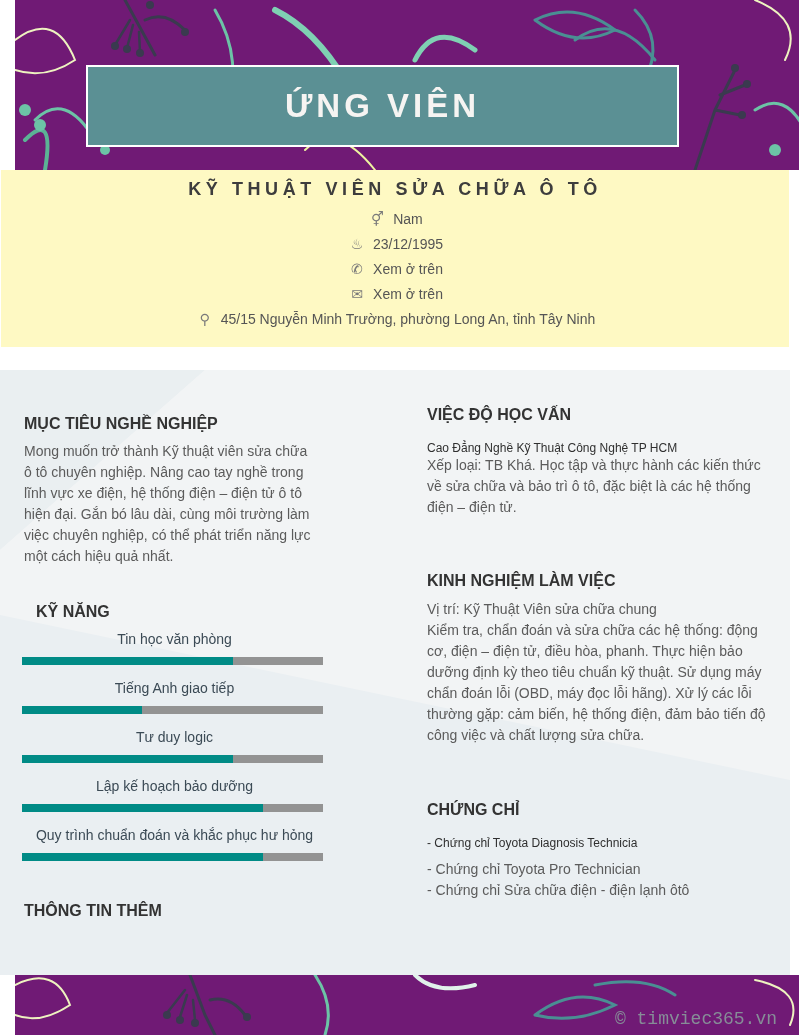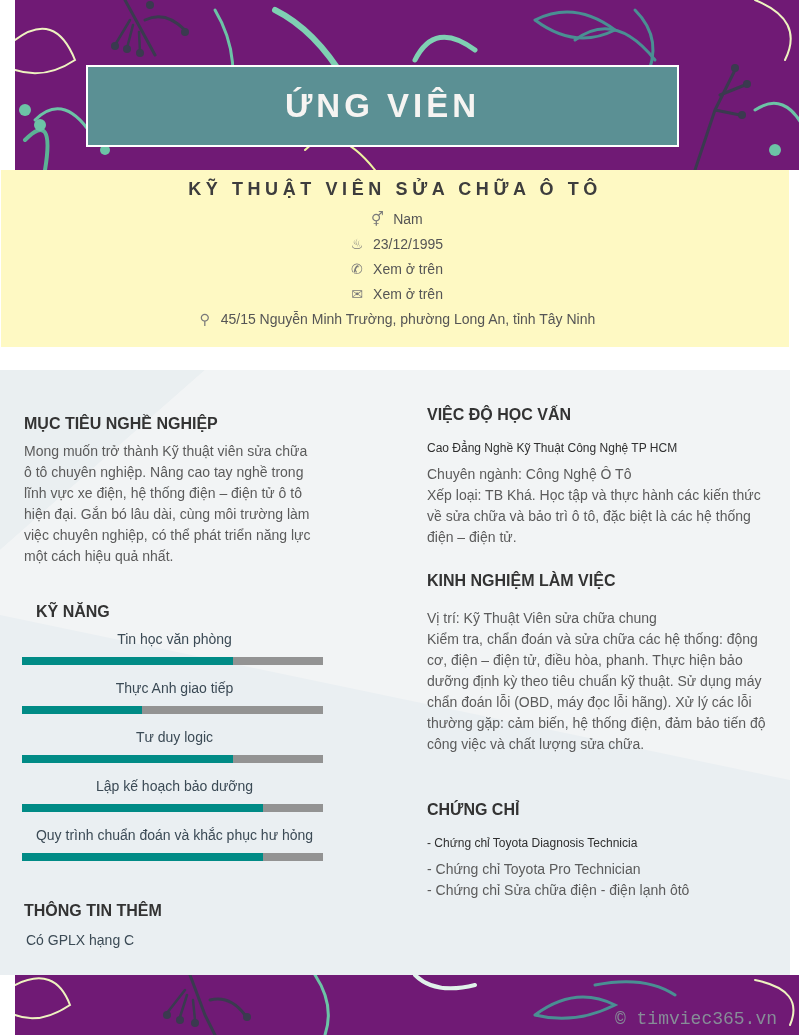--- a/index.html
+++ b/index.html
@@ -133,21 +133,21 @@
     <div style="position:absolute; left:0; top:233px; width:305px;">
       <div class="sec-h" style="margin-left:14px;">KỸ NĂNG</div>
       <div style="margin-top:10px;text-align:center;">
         <div style="height:49px;">
           <div class="skill-label">Tin học văn phòng</div>
           <div class="bar" style="margin-top:10px;">
               <div class="fill" style="width:70%;"></div>
             </div>
         </div>
         <div style="height:49px;">
-          <div class="skill-label">Thực Anh giao tiếp</div>
+          <div class="skill-label">Tiếng Anh giao tiếp</div>
           <div class="bar" style="margin-top:10px;">
               <div class="fill" style="width:40%;"></div>
             </div>
         </div>
         <div style="height:49px;">
           <div class="skill-label">Tư duy logic</div>
           <div class="bar" style="margin-top:10px;">
               <div class="fill" style="width:70%;"></div>
             </div>
         </div>
@@ -161,35 +161,33 @@
           <div class="skill-label">Quy trình chuẩn đoán và khắc phục hư hỏng</div>
           <div class="bar" style="margin-top:10px;">
               <div class="fill" style="width:80%;"></div>
             </div>
         </div>
       </div>
     </div>
 
     <div style="position:absolute; left:2px; top:532px; width:300px;">
       <div class="sec-h">THÔNG TIN THÊM</div>
-      <div class="skill-label" style="margin-top:12px; margin-left:2px;">Có GPLX hạng C</div>
     </div>
   </div>
 
   <div class="col-right">
     <div style="position:absolute; left:0; top:36px; width:340px;">
       <div class="sec-h">VIỆC ĐỘ HỌC VẤN</div>
       <div class="item-title" style="margin-top:17px;">Cao Đẳng Nghề Kỹ Thuật Công Nghệ TP HCM</div>
-      <div class="para" style="margin-top:9px;">Chuyên ngành: Công Nghệ Ô Tô</div>
       <div class="para">Xếp loại: TB Khá. Học tập và thực hành các kiến thức về sửa chữa và bảo trì ô tô, đặc biệt là các hệ thống điện – điện tử.</div>
     </div>
 
     <div style="position:absolute; left:0; top:202px; width:340px;">
       <div class="sec-h">KINH NGHIỆM LÀM VIỆC</div>
-      <div class="para" style="margin-top:18px;">Vị trí: Kỹ Thuật Viên sửa chữa chung</div>
+      <div class="para" style="margin-top:9px;">Vị trí: Kỹ Thuật Viên sửa chữa chung</div>
       <div class="para">Kiểm tra, chẩn đoán và sửa chữa các hệ thống: động cơ, điện – điện tử, điều hòa, phanh. Thực hiện bảo dưỡng định kỳ theo tiêu chuẩn kỹ thuật. Sử dụng máy chẩn đoán lỗi (OBD, máy đọc lỗi hãng). Xử lý các lỗi thường gặp: cảm biến, hệ thống điện, đảm bảo tiến độ công việc và chất lượng sửa chữa.</div>
     </div>
 
     <div style="position:absolute; left:0; top:431px; width:340px;">
       <div class="sec-h">CHỨNG CHỈ</div>
       <div class="item-title" style="margin-top:17px;">- Chứng chỉ Toyota Diagnosis Technicia</div>
       <div class="para" style="margin-top:9px;">- Chứng chỉ Toyota Pro Technician</div>
       <div class="para">- Chứng chỉ Sửa chữa điện - điện lạnh ôtô</div>
     </div>
   </div>

